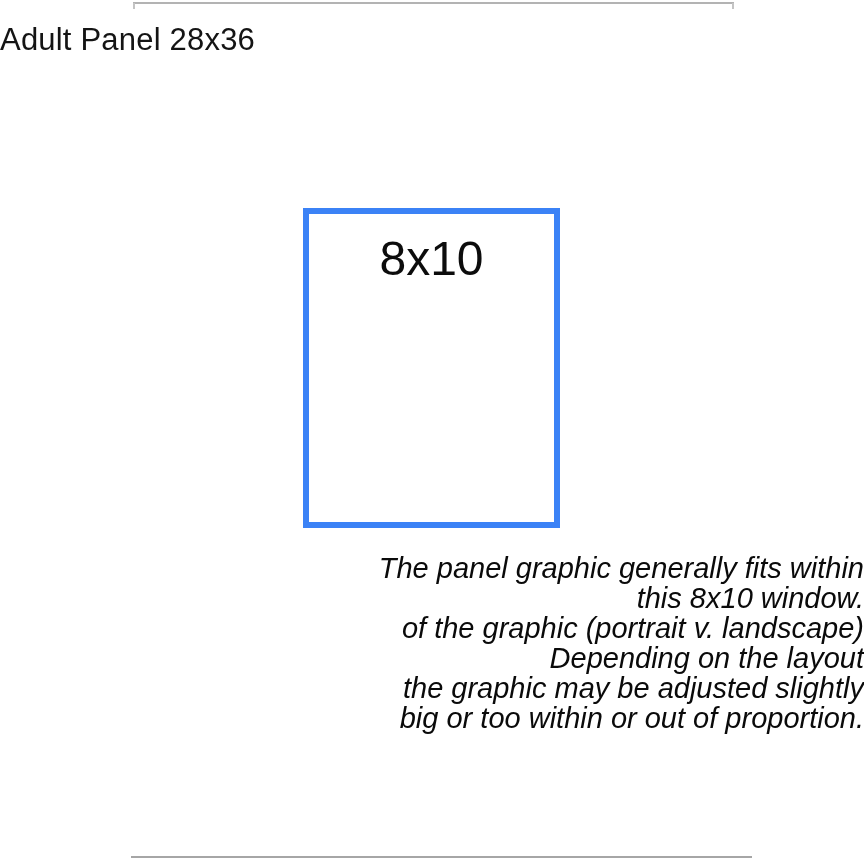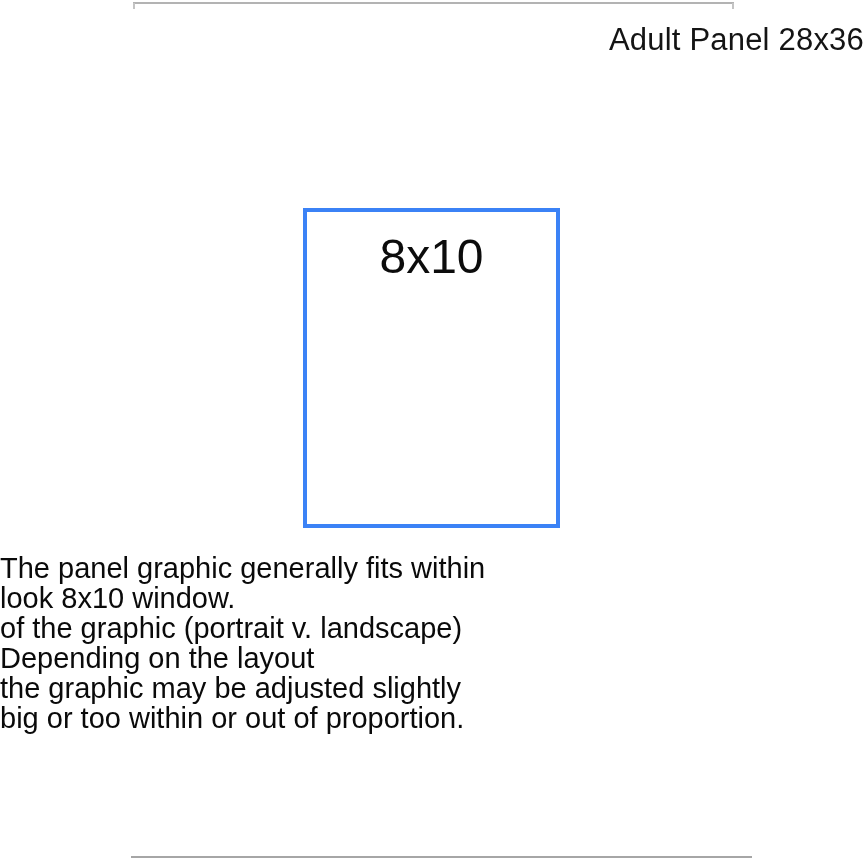--- a/index.html
+++ b/index.html
@@ -33,57 +33,58 @@
   }
   .edge-tick.left  { left: 133px; top: 3px; }
   .edge-tick.right { left: 732px; top: 3px; }
 
   
   .title {
     position: absolute;
     top: 22px;
     left: 0;
     width: 100%;
-    text-align: right;
+    text-align: left;
     font-size: 31px;
     font-weight: 400;
     letter-spacing: 0.2px;
     color: #141414;
   }
 
   
   .panel-box {
     position: absolute;
     left: 303px;
     top: 208px;
     width: 257px;
     height: 320px;
     box-sizing: border-box;
-    border: 4px solid #3b82f6;
+    border: 6px solid #3b82f6;
     background: #ffffff;
   }
   .panel-box-label {
     margin-top: 17px;
     text-align: center;
     font-size: 48px;
     font-weight: 400;
     color: #0c0c0c;
   }
 
   
   .description {
     position: absolute;
     top: 553px;
     left: 0;
     width: 100%;
-    text-align: left;
+    text-align: right;
     font-size: 29px;
     line-height: 30px;
     font-weight: 400;
     color: #0a0a0a;
+    font-style: italic;
   }
   .description .line {
     white-space: nowrap;
   }
 </style>
 </head>
 <body>
 
 <div class="page">
 
@@ -92,21 +93,21 @@
   <div class="edge-tick right"></div>
 
   <div class="title">Adult Panel 28x36</div>
 
   <div class="panel-box">
     <div class="panel-box-label">8x10</div>
   </div>
 
   <div class="description">
     <div class="line">The panel graphic generally fits within</div>
-    <div class="line">look 8x10 window.</div>
+    <div class="line">this 8x10 window.</div>
     <div class="line">of the graphic (portrait v. landscape)</div>
     <div class="line">Depending on the layout</div>
     <div class="line">the graphic may be adjusted slightly</div>
     <div class="line">big or too within or out of proportion.</div>
   </div>
 
   <div class="edge-line bottom"></div>
 
 </div>
 

